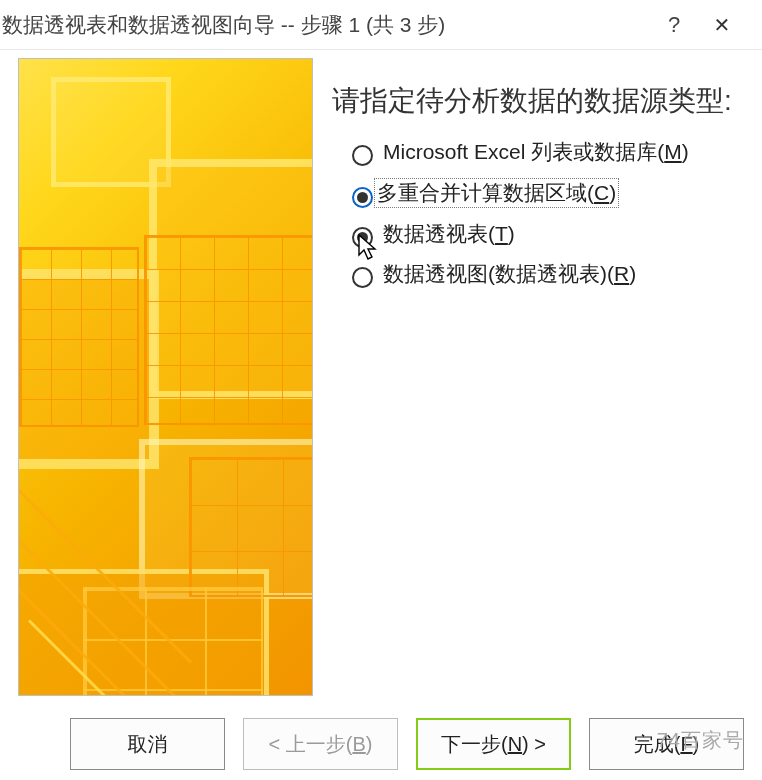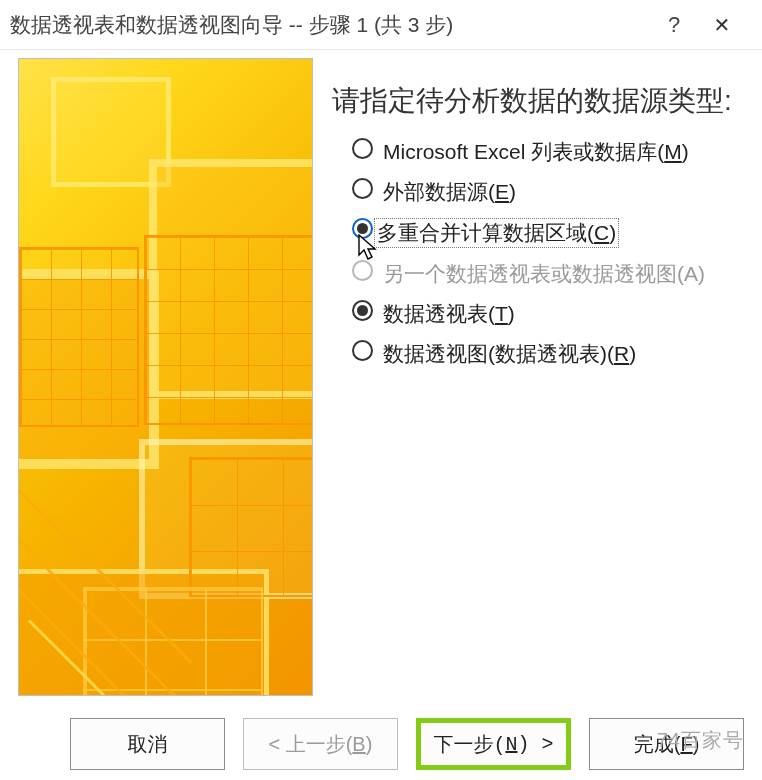--- a/index.html
+++ b/index.html
@@ -9,21 +9,21 @@
     background: #fff;
     width: 762px;
     height: 780px;
     overflow: hidden;
     position: relative;
   }
   .titlebar {
     height: 50px;
     display: flex;
     align-items: center;
-    padding: 0 16px 0 10px;
+    padding: 0 16px 0 2px;
     border-bottom: 1px solid #e9e9e9;
   }
   .titlebar .title {
     flex: 1;
     font-size: 21px;
     color: #444;
   }
   .titlebar .help {
     width: 48px;
     text-align: center;
@@ -102,21 +102,21 @@
     top: 8px;
     right: 16px;
   }
   .section-label {
     font-size: 28px;
     color: #333;
     margin: 16px 0 12px 0;
   }
   .radio-row {
     display: flex;
-    align-items: flex-start;
+    align-items: flex-end;
     padding: 6px 0 6px 20px;
     font-size: 21px;
     color: #222;
   }
   .radio-row.disabled { color: #9a9a9a; }
   .radio-row.focused .rlabel {
     border: 1px dotted #7a7a7a;
     padding: 0 2px;
     margin-left: 1px;
   }
@@ -170,21 +170,21 @@
     background: #fcfcfc;
     display: inline-flex;
     align-items: center;
     justify-content: center;
     font-size: 20px;
     color: #222;
     cursor: pointer;
     user-select: none;
   }
   .btn.disabled { color: #9a9a9a; border-color: #bdbdbd; cursor: default; text-align: right; }
-  .btn.default { border: 5px solid #84cc16; font-family: Liberation Mono, monospace; }
+  .btn.default { border: 2px solid #84cc16; }
 
   .watermark {
     position: absolute;
     right: 18px;
     bottom: 26px;
     font-size: 20px;
     color: #a8a8a8;
     letter-spacing: 1px;
     pointer-events: none;
     white-space: nowrap;
@@ -218,33 +218,25 @@
   </div>
 
   <div class="options">
 
     <div class="section-label">请指定待分析数据的数据源类型:</div>
     <div id="group1">
         <div class="radio-row">
           <span class="radio"></span>
           <span class="rlabel"><span>Microsoft Excel 列表或数据库(</span><span class="u">M</span><span>)</span></span>
         </div>
-        <div class="radio-row">
-          <span class="radio"></span>
-          <span class="rlabel"><span>外部数据源(</span><span class="u">E</span><span>)</span></span>
-        </div>
         <div class="radio-row focused">
           <span class="radio accent">
             <span class="dot"></span>
           </span>
           <span class="rlabel"><span>多重合并计算数据区域(</span><span class="u">C</span><span>)</span></span>
-        </div>
-        <div class="radio-row disabled">
-          <span class="radio"></span>
-          <span class="rlabel"><span>另一个数据透视表或数据透视图(A)</span></span>
         </div>
       </div>
 
     <div id="group2">
         <div class="radio-row">
           <span class="radio">
             <span class="dot"></span>
           </span>
           <span class="rlabel"><span>数据透视表(</span><span class="u">T</span><span>)</span></span>
         </div>

